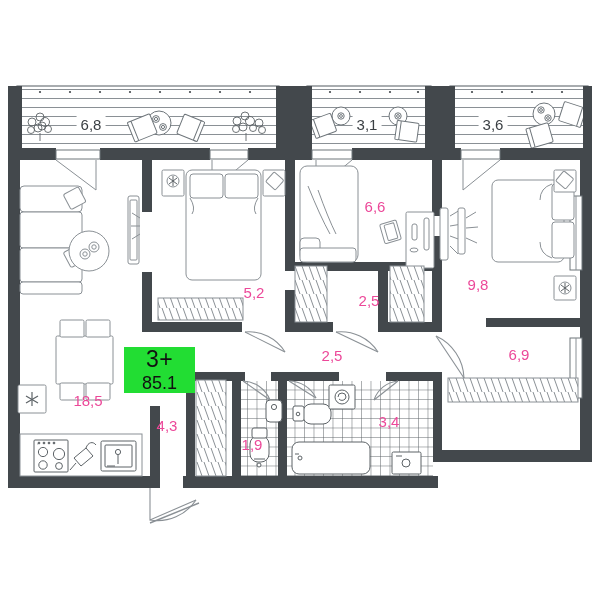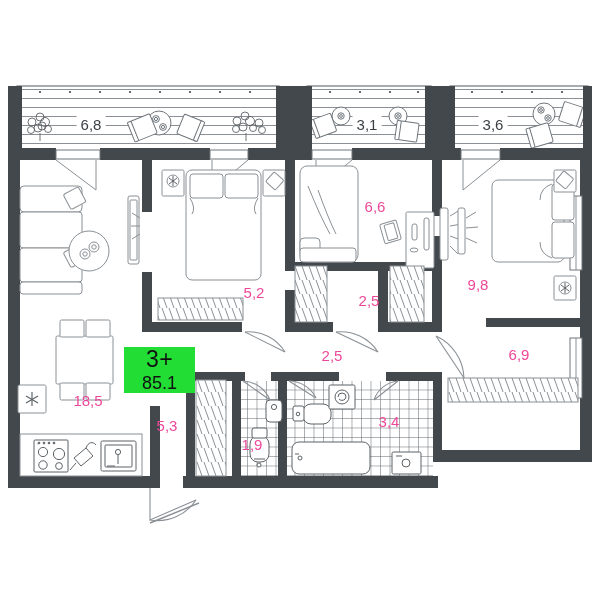--- a/index.html
+++ b/index.html
@@ -471,21 +471,21 @@
       <path d="M150 523 L199 503" stroke-width="1.4"></path>
     </g>
 
   </svg>
 
   <div class="bal-label" style="left:91px;top:124px">6,8</div>
   <div class="bal-label" style="left:367px;top:124px">3,1</div>
   <div class="bal-label" style="left:493px;top:124px">3,6</div>
 
   <div class="rm-label" style="left:88px;top:400px">18,5</div>
-  <div class="rm-label" style="left:167px;top:425px">5,3</div>
+  <div class="rm-label" style="left:167px;top:425px">4,3</div>
   <div class="rm-label" style="left:254px;top:292px">5,2</div>
   <div class="rm-label" style="left:375px;top:206px">6,6</div>
   <div class="rm-label" style="left:369px;top:300px">2,5</div>
   <div class="rm-label" style="left:332px;top:355px">2,5</div>
   <div class="rm-label" style="left:252px;top:444px">1,9</div>
   <div class="rm-label" style="left:389px;top:421px">3,4</div>
   <div class="rm-label" style="left:478px;top:284px">9,8</div>
   <div class="rm-label" style="left:519px;top:354px">6,9</div>
 
   <div class="badge" id="plan-badge" style="left: 124px; top: 347px; width: 71px; height: 46px; --badge-bg: #22dd33;">

